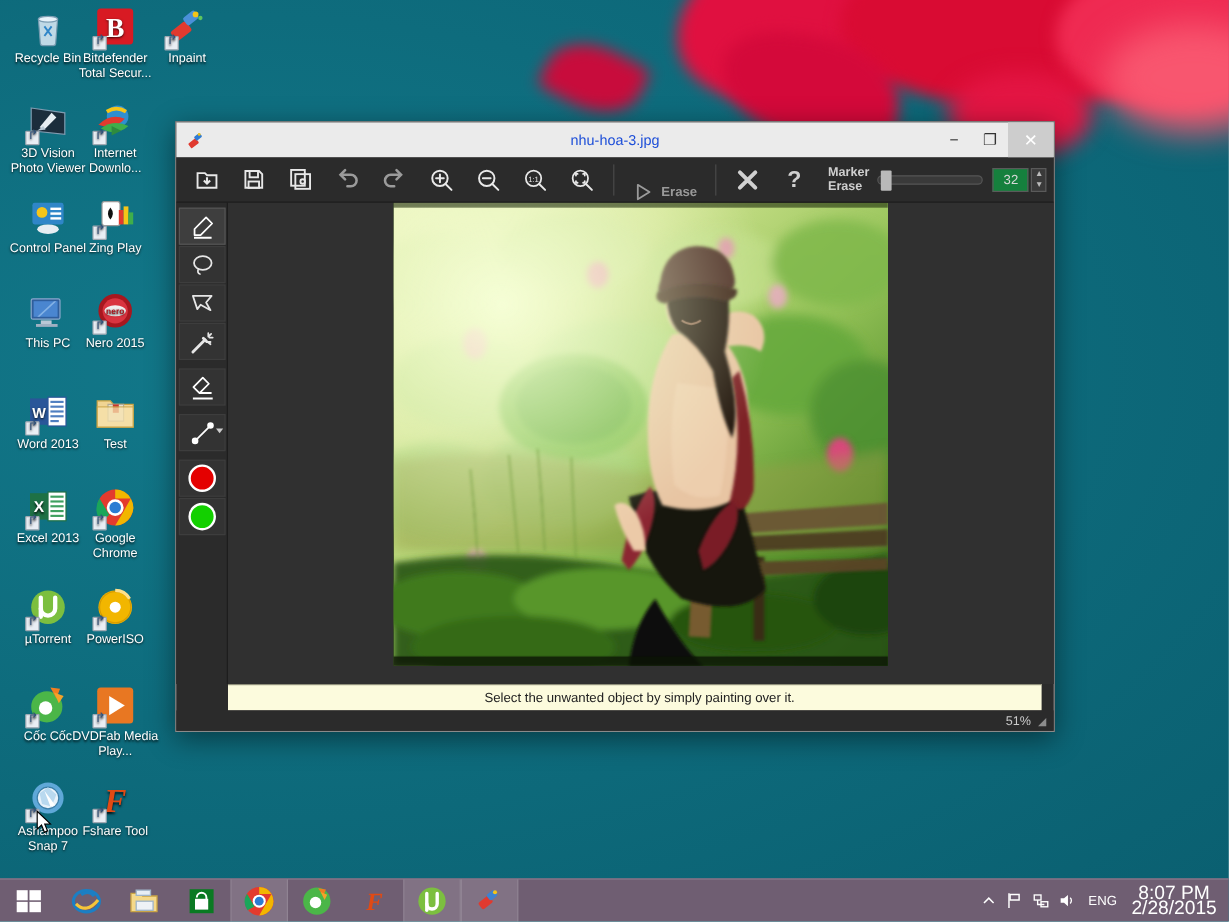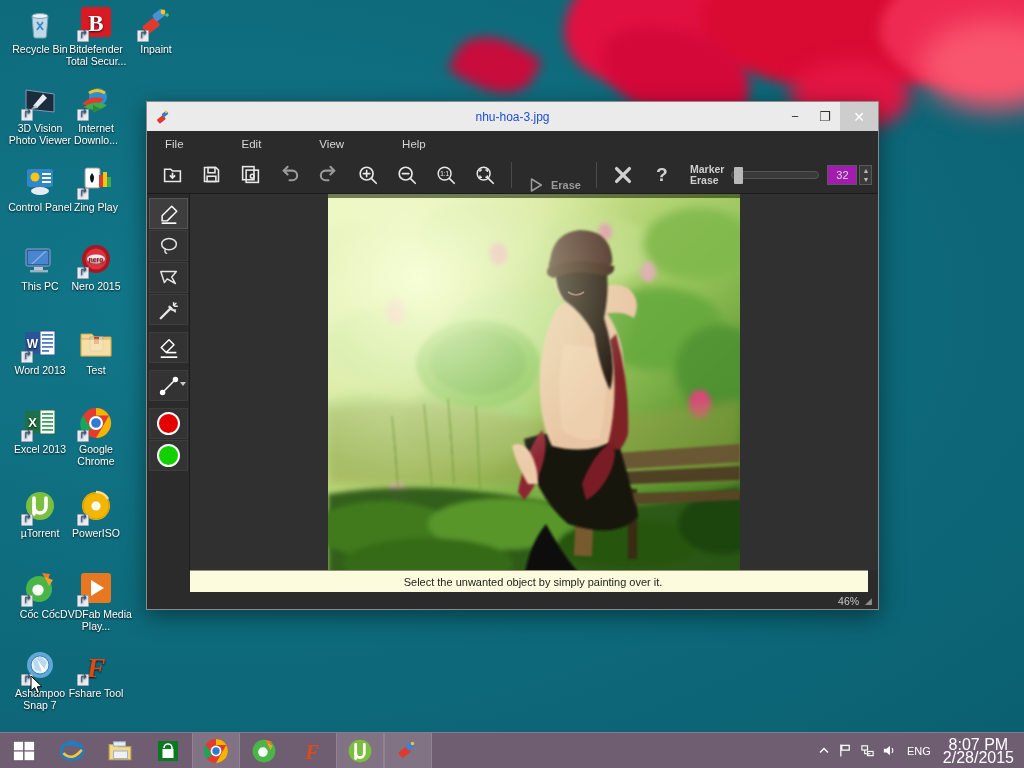--- a/index.html
+++ b/index.html
@@ -129,21 +129,21 @@
     border: 1px solid #555; border-radius: 4px;
     margin-left: 7px; position: relative;
   }
   #marker-thumb {
     position: absolute; left: -3px; top: -5px;
     width: 9px; height: 17px; background: #b9b9b9;
     border-radius: 1px;
   }
   #marker-value {
     width: 30px; height: 20px; margin-left: 8px;
-    background: #a21caf; border: 1px solid #5a5a5a;
+    background: #15803d; border: 1px solid #5a5a5a;
     color: #d8d8d8; font-size: 11px;
     display: flex; align-items: center; justify-content: center;
   }
   #marker-spin {
     width: 13px; height: 20px; margin-left: 2px;
     background: #3a3a3a; border: 1px solid #5a5a5a;
     display: flex; flex-direction: column; align-items: center;
     justify-content: space-around; color: #bbb; font-size: 7px;
   }
 
@@ -426,26 +426,20 @@
         </svg>
       </span>
       <span id="title-text">nhu-hoa-3.jpg</span>
       <span id="winbtns">
         <span class="winbtn">−</span>
         <span class="winbtn">❐</span>
         <span class="winbtn" id="btn-close">✕</span>
       </span>
     </div>
 
-    <div id="menubar">
-        <span class="menu-item">File</span>
-        <span class="menu-item">Edit</span>
-        <span class="menu-item">View</span>
-        <span class="menu-item">Help</span>
-      </div>
 
     <div id="toolbar">
       <span class="tb">
         <svg width="21" height="21" viewBox="0 0 24 24" fill="none" stroke="#e8e8e8" stroke-width="1.8">
           <path d="M3 6h7l2 2h9v12H3z"></path>
             <path d="M12 10v6M9 13l3 3 3-3" stroke-width="2"></path>
         </svg>
       </span>
       <span class="tb">
         <svg width="21" height="21" viewBox="0 0 24 24" fill="none" stroke="#e8e8e8" stroke-width="1.8">
@@ -699,21 +693,21 @@
           </svg>
         </div>
       </div>
     </div>
 
     <div id="statusbar">
       <span>Select the unwanted object by simply painting over it.</span>
     </div>
 
     <div id="bottombar">
-      <span>46%</span>
+      <span>51%</span>
       <span id="grip">◢</span>
     </div>
   </div>
 
   <div id="taskbar">
     <span id="start">
       <svg width="22" height="22" viewBox="0 0 24 24">
         <rect x="1" y="2" width="10" height="9.2" fill="#fff"></rect>
         <rect x="12.6" y="2" width="10.4" height="9.2" fill="#fff"></rect>
         <rect x="1" y="12.6" width="10" height="9.4" fill="#fff"></rect>

